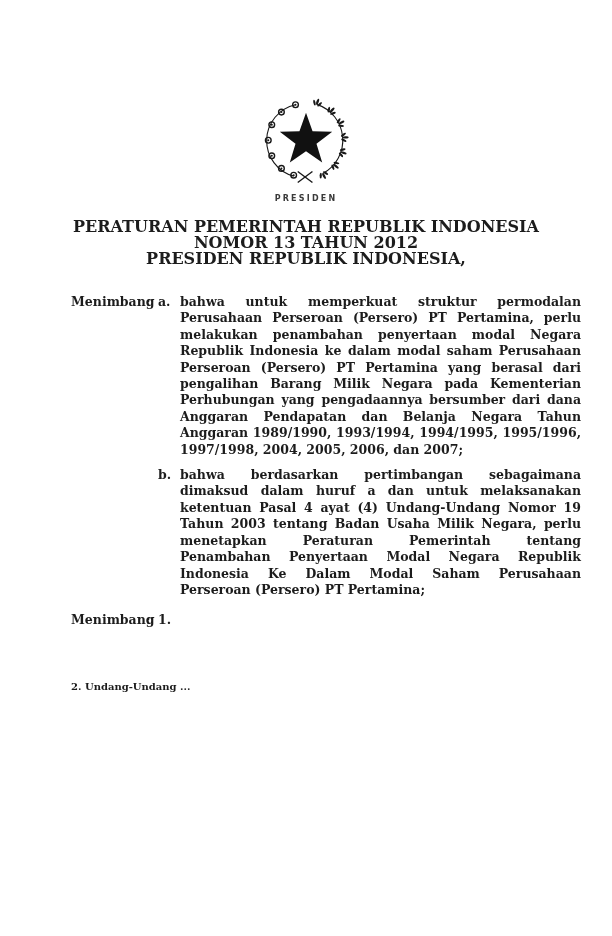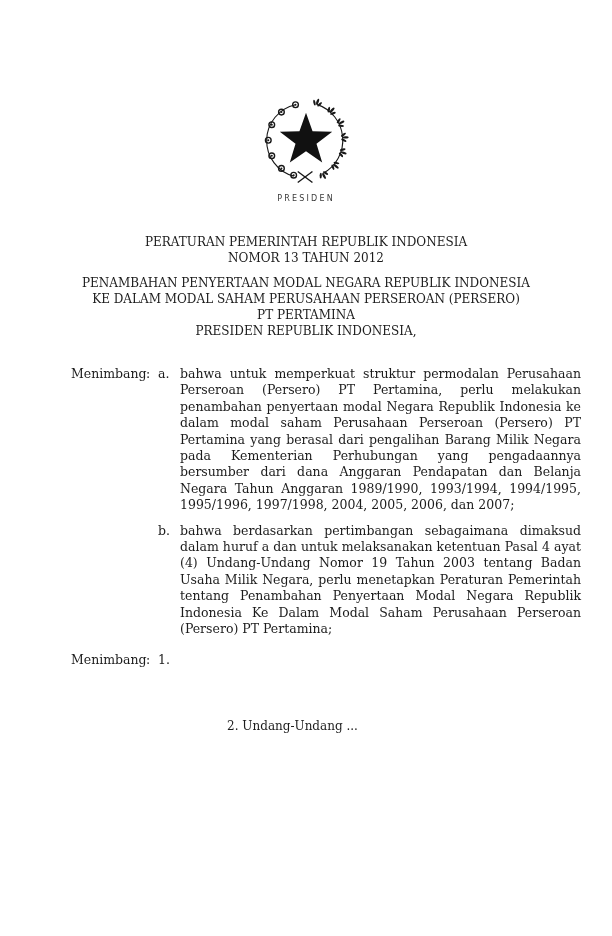--- a/index.html
+++ b/index.html
@@ -6,32 +6,33 @@
   .page{
     position:relative;
     width:612px;height:936px;
     margin:0 auto;
     background:#ffffff;
     overflow:hidden;
     font-family:"DejaVu Serif","Liberation Serif",serif;
     color:#1c1c1c;
     box-sizing:border-box;
     padding-top:97px;
+    font-weight:bold;
   }
   .emblem{display:block;margin:0 auto;}
   .seal-caption{
     margin-top:5px;
     text-align:center;
     font-family:"DejaVu Sans","Liberation Sans",sans-serif;
     font-size:8px;
     letter-spacing:2.2px;
     line-height:10px;
     color:#3a3a3a;
   }
-  .title-block{margin-top:30px;text-align:center;font-size:12px;line-height:16px;}
+  .title-block{margin-top:15px;text-align:center;font-size:16px;line-height:16px;}
   .title-block .t-line{margin:0;}
   .t-number{margin-top:11px;}
   .t-about{margin-top:11px;}
   .t-subject{margin-top:9px;}
   .t-invocation{margin-top:19px;}
   .t-issuer{margin-top:18px;text-align:center;}
   .body-block{
     margin:27px 31px 0 71px;  
     font-size:12.5px;
     line-height:16.4px;
@@ -40,22 +41,22 @@
     display:grid;
     grid-template-columns:75px 12px 22px 1fr;
     align-items:start;
   }
   .clause-item + .clause-item{margin-top:9px;}
   .clause-section + .clause-section{margin-top:14px;}
   .clause-text{text-align:justify;}
   .catchword{
     margin-top:50px;
     padding-right:67px;
-    text-align:center;
-    font-size:12px;
+    text-align:left;
+    font-size:10px;
   }
 </style>
 </head>
 <body>
 
 <div class="page">
 
   <svg class="emblem" width="96" height="92" viewBox="0 0 104 100" aria-hidden="true">
     <defs>
       <g id="ros">
@@ -94,25 +95,20 @@
     <polygon points="52,17 59.1,37.3 80.5,37.7 63.4,50.7 69.6,71.3 52,59 34.4,71.3 40.6,50.7 23.5,37.7 44.9,37.3" fill="#111"></polygon>
   </svg>
 
   <div class="seal-caption">
     <div>PRESIDEN</div>
   </div>
 
   <div class="title-block">
     <p class="t-line">PERATURAN PEMERINTAH REPUBLIK INDONESIA</p>
     <p class="t-line t-number">NOMOR 13 TAHUN 2012</p>
-    <div class="t-subject">
-      <div>PENAMBAHAN PENYERTAAN MODAL NEGARA REPUBLIK INDONESIA</div>
-      <div>KE DALAM MODAL SAHAM PERUSAHAAN PERSEROAN (PERSERO)</div>
-      <div>PT PERTAMINA</div>
-    </div>
     <p class="t-line t-issuer">PRESIDEN REPUBLIK INDONESIA,</p>
   </div>
 
   <div class="body-block">
 
     <div class="clause-section">
       <div class="clause-item">
         <span>Menimbang</span>
         <span>:</span>
         <span>a.</span>

